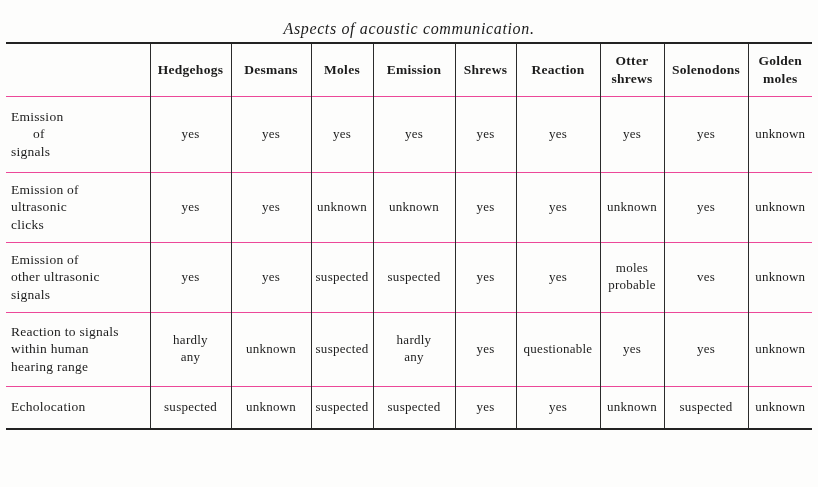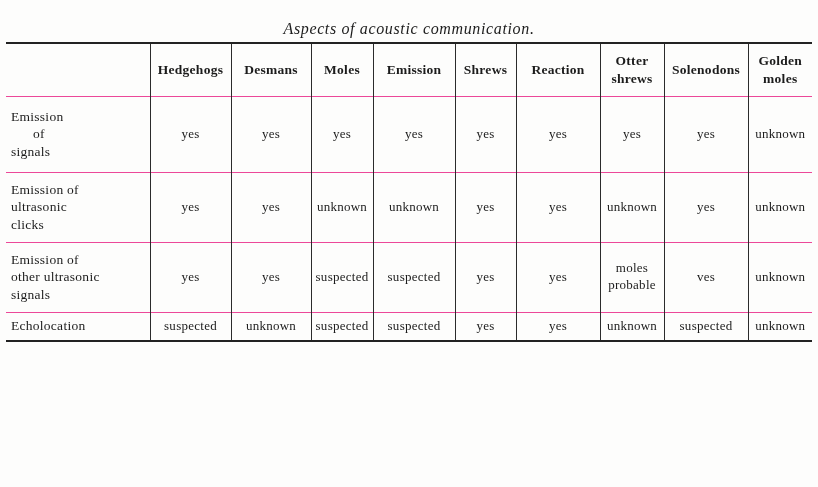--- a/index.html
+++ b/index.html
@@ -138,21 +138,37 @@
           <td>yes</td>
           <td>suspected</td>
           <td>suspected</td>
           <td>yes</td>
           <td>yes</td>
           <td>moles
 probable</td>
           <td>ves</td>
           <td>unknown</td>
         </tr>
-        <tr style="height: 29px;">
+        <tr style="height: 74px;">
+          <th class="rowlabel">Reaction to signals
+within human
+hearing range</th>
+          <td>hardly
+any</td>
+          <td>unknown</td>
+          <td>suspected</td>
+          <td>hardly
+any</td>
+          <td>yes</td>
+          <td>questionable</td>
+          <td>yes</td>
+          <td>yes</td>
+          <td>unknown</td>
+        </tr>
+        <tr style="height: 43px;">
           <th class="rowlabel">Echolocation</th>
           <td>suspected</td>
           <td>unknown</td>
           <td>suspected</td>
           <td>suspected</td>
           <td>yes</td>
           <td>yes</td>
           <td>unknown</td>
           <td>suspected</td>
           <td>unknown</td>

